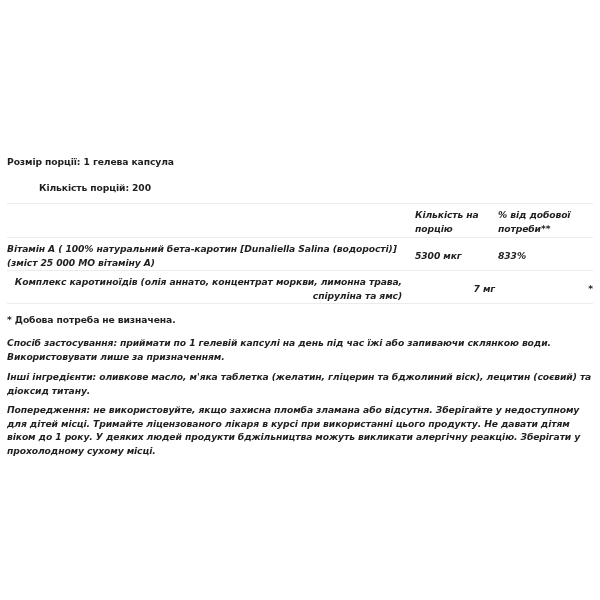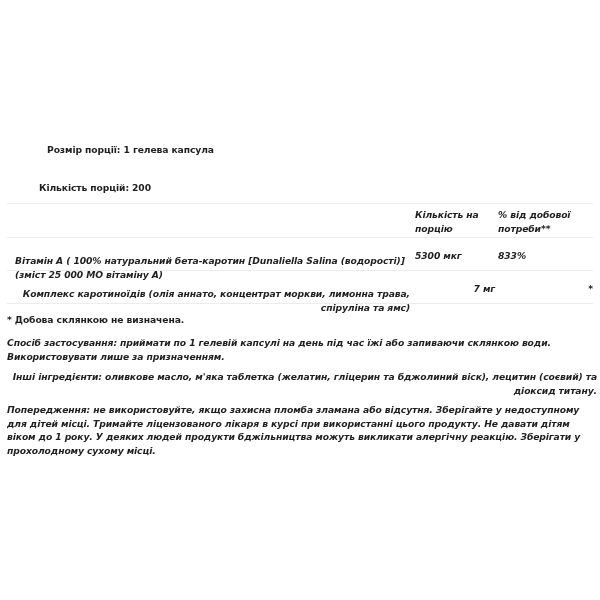--- a/index.html
+++ b/index.html
@@ -10,44 +10,44 @@
     font-size: 9.2px;
     font-weight: 600;
     letter-spacing: -0.1px;
   }
   .line { position: absolute; left: 7px; white-space: nowrap; }
   .para { position: absolute; left: 7px; width: 590px; line-height: 13.5px; font-style: italic; }
   .table { position: absolute; left: 7px; top: 203px; width: 586px; }
   .row { position: relative; border-top: 1px solid #ececec; font-style: italic; }
   .row:last-child { border-bottom: 1px solid #ececec; }
   .cell { position: absolute; line-height: 13.5px; }
-  .c-name { left: 8px; width: 395px; margin-top: 12px; }
+  .c-name { left: 0; width: 395px; }
   .c-amt { left: 408px; width: 80px; }
   .c-dv { left: 491px; width: 95px; }
 </style>
 </head>
 <body>
 
-<div class="line" style="top:144px;margin-left:40px;">Розмір порції: 1 гелева капсула</div>
+<div class="line" style="top:156px;">Розмір порції: 1 гелева капсула</div>
 <div class="line" style="top:182px;padding-left:32px;">Кількість порцій: 200</div>
 
 <div class="table">
   <div class="row" style="height:33px;">
     <div class="cell c-name" style="top:4px;"></div>
     <div class="cell c-amt" style="top:4px;">Кількість на порцію</div>
     <div class="cell c-dv" style="top:4px;">% від добової потреби**</div>
   </div>
   <div class="row" style="height:32px;">
     <div class="cell c-name" style="top:4px;">Вітамін А (  100% натуральний бета-каротин [Dunaliella Salina (водорості)] (зміст 25 000 МО вітаміну А)</div>
     <div class="cell c-amt" style="top:11px;">5300 мкг</div>
     <div class="cell c-dv" style="top:11px;">833%</div>
   </div>
   <div class="row" style="height:32px;text-align:right;">
     <div class="cell c-name" style="top:4px;">Комплекс каротиноїдів (олія аннато, концентрат моркви, лимонна трава, спіруліна та ямс)</div>
     <div class="cell c-amt" style="top:11px;">7 мг</div>
     <div class="cell c-dv" style="top:11px;">*</div>
   </div>
 </div>
 
-<div class="line" style="top:314px;">* Добова склянкою не визначена.</div>
+<div class="line" style="top:314px;">* Добова потреба не визначена.</div>
 <div class="para" style="top:336px;">Спосіб застосування: приймати по 1 гелевій капсулі на день під час їжі або запиваючи склянкою води.   Використовувати лише за призначенням.</div>
-<div class="para" style="top:370px;text-align:right;">Інші інгредієнти: оливкове масло, м'яка таблетка (желатин, гліцерин та бджолиний віск), лецитин (соєвий) та діоксид титану.</div>
+<div class="para" style="top:370px;">Інші інгредієнти: оливкове масло, м'яка таблетка (желатин, гліцерин та бджолиний віск), лецитин (соєвий) та діоксид титану.</div>
 <div class="para" style="top:403px;">Попередження: не використовуйте, якщо захисна пломба зламана або відсутня. Зберігайте у недоступному для дітей місці. Тримайте ліцензованого лікаря в курсі при використанні цього продукту. Не давати дітям віком до 1 року. У деяких людей продукти бджільництва можуть викликати алергічну реакцію. Зберігати у прохолодному сухому місці.</div>
 
 </body></html>

